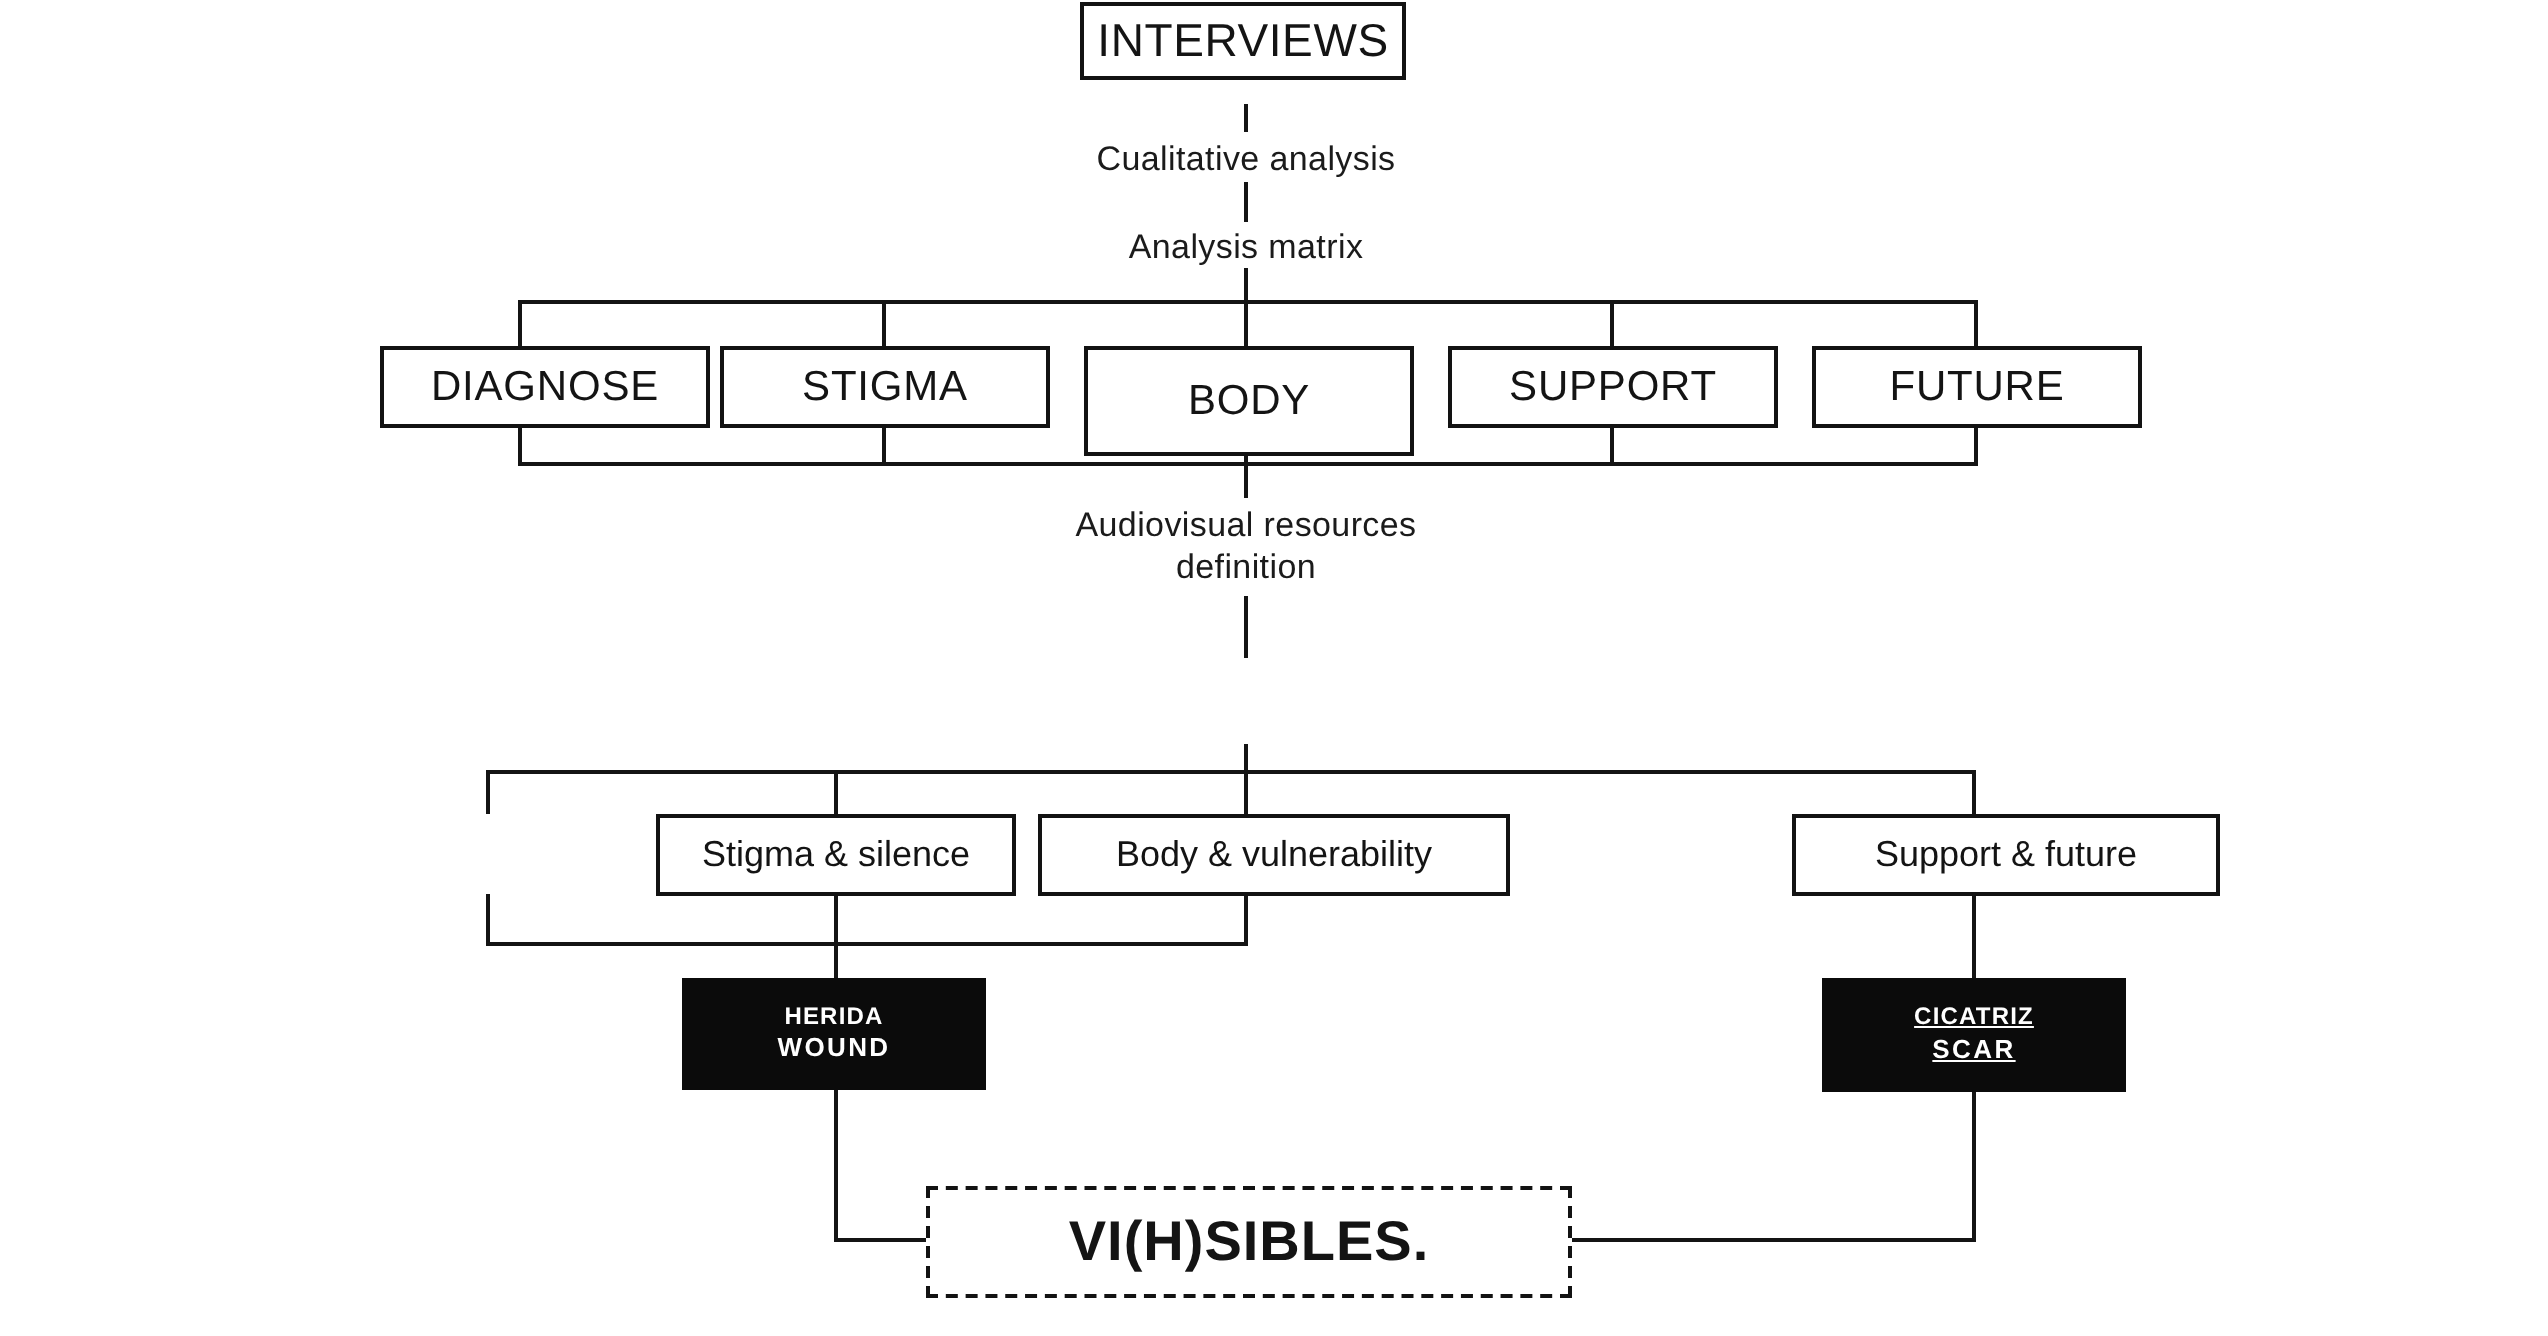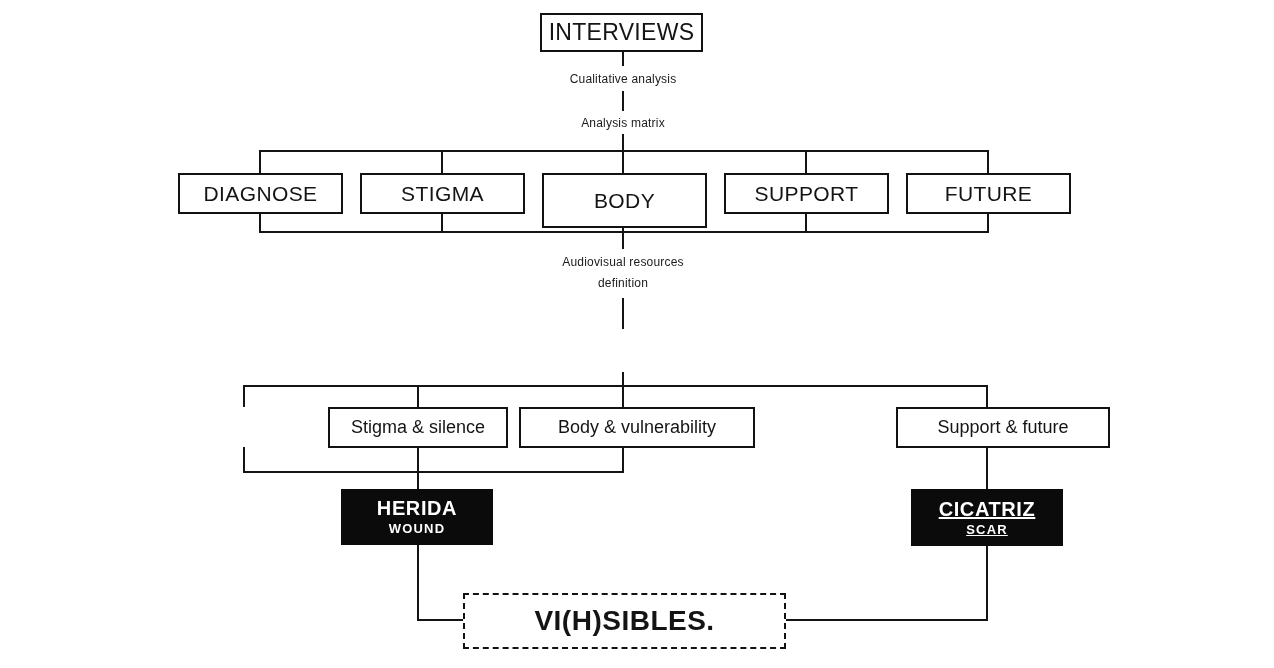--- a/index.html
+++ b/index.html
@@ -45,42 +45,42 @@
     font-weight: 400;
   }
   .box--dark {
     border: none;
     background: #0b0b0b;
     color: #ffffff;
     flex-direction: column;
     line-height: 1.15;
   }
   .box--dark .title {
-    font-size: 20px;
+    font-size: 12px;
     font-weight: 700;
     letter-spacing: 0.6px;
   }
   .box--dark .subtitle {
     font-size: 13px;
     font-weight: 700;
     letter-spacing: 1.2px;
     margin-top: 2px;
   }
   .box--dashed {
     border: 2px dashed #121212;
     font-size: 28px;
     font-weight: 700;
     letter-spacing: 0.5px;
   }
   .flow-label {
     position: absolute;
     left: 423px;
     width: 400px;
     text-align: center;
-    font-size: 12px;
+    font-size: 17px;
     letter-spacing: 0.2px;
     line-height: 21px;
     color: #1b1b1b;
   }
   .pre {
     white-space: pre-line;
   }
 </style>
 </head>
 <body>
@@ -120,30 +120,30 @@
   <div class="line" style="left:622px; top:447px; width:2px; height:26px;"></div>
   <div class="line" style="left:243px; top:471px; width:381px; height:2px;"></div>
 
   <div class="line" style="left:986px; top:447px; width:2px; height:42px;"></div>
 
   <div class="line" style="left:417px; top:545px; width:2px; height:76px;"></div>
   <div class="line" style="left:417px; top:619px; width:46px; height:2px;"></div>
   <div class="line" style="left:986px; top:546px; width:2px; height:75px;"></div>
   <div class="line" style="left:786px; top:619px; width:202px; height:2px;"></div>
 
-  <div class="box box--top" style="left:540px; top:13px; width:163px; height:39px;">
+  <div class="box box--top" style="left:540px; top:1px; width:163px; height:39px;">
     <span>INTERVIEWS</span>
   </div>
 
   <div class="flow-label" style="top:69px;">Cualitative analysis</div>
   <div class="flow-label" style="top:113px;">Analysis matrix</div>
   <div class="flow-label pre" style="top:252px;">Audiovisual resources
 definition</div>
 
-  <div class="box box--cat" style="left:178px; top:173px; width:165px; height:41px;">
+  <div class="box box--cat" style="left:190px; top:173px; width:165px; height:41px;">
     <span>DIAGNOSE</span>
   </div>
   <div class="box box--cat" style="left:360px; top:173px; width:165px; height:41px;">
     <span>STIGMA</span>
   </div>
   <div class="box box--cat" style="left:542px; top:173px; width:165px; height:55px;">
     <span>BODY</span>
   </div>
   <div class="box box--cat" style="left:724px; top:173px; width:165px; height:41px;">
     <span>SUPPORT</span>

